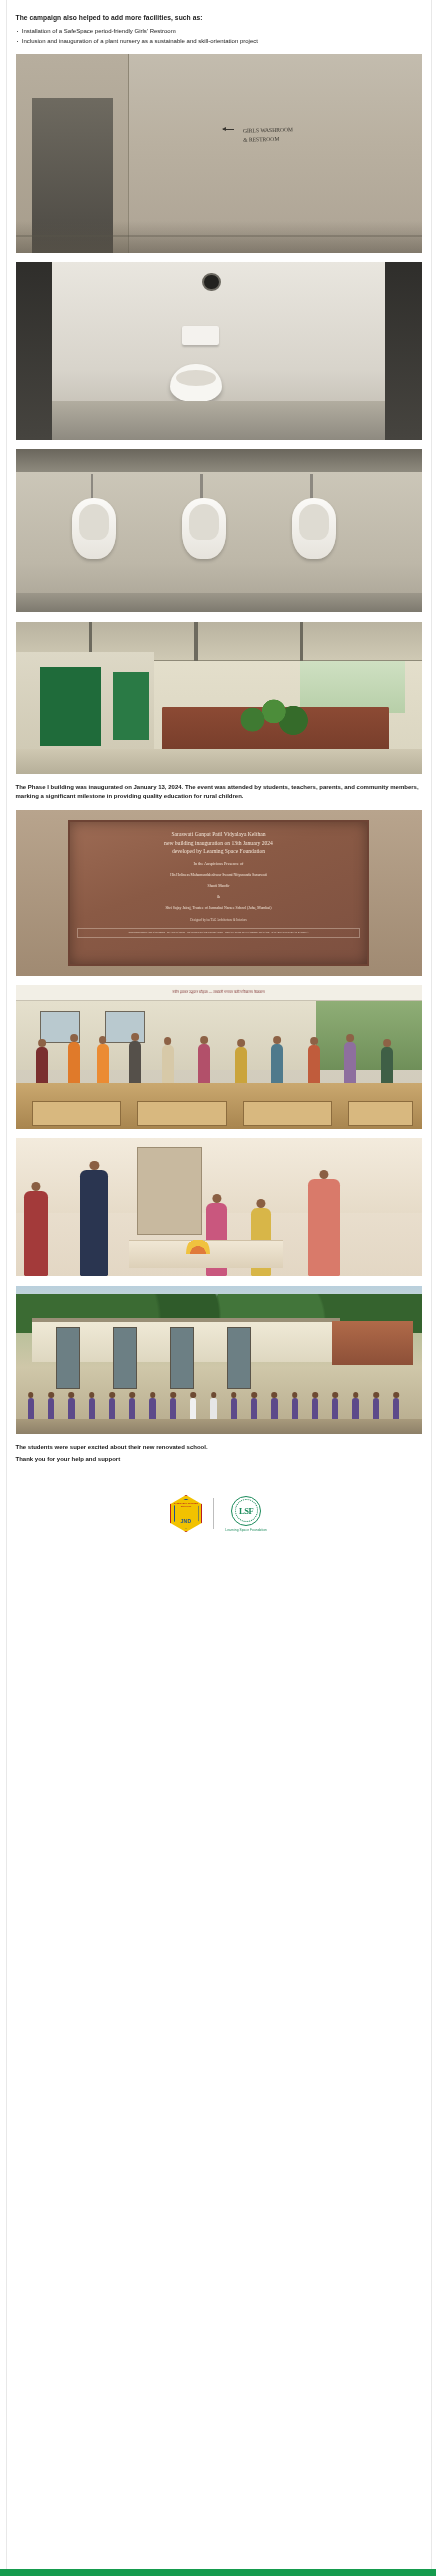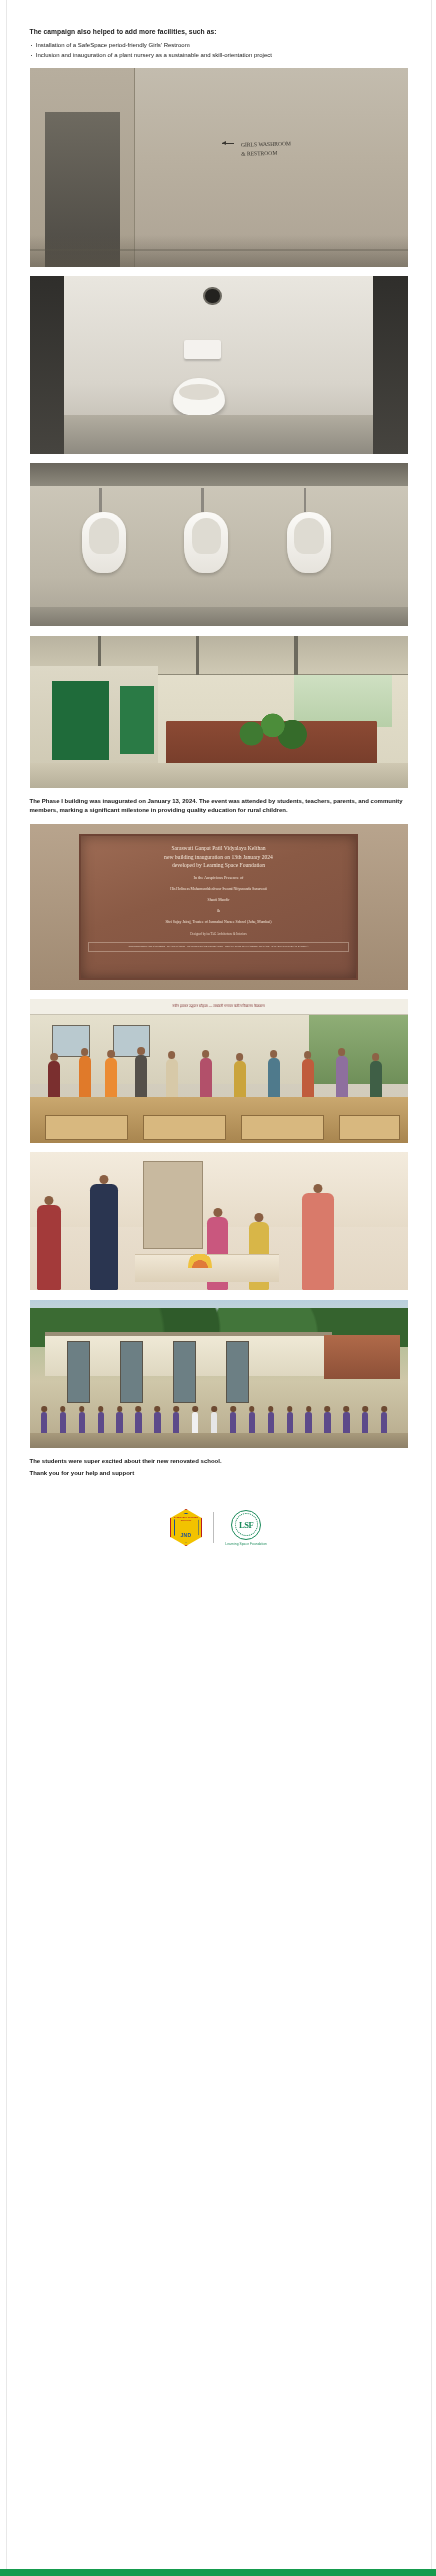--- a/index.html
+++ b/index.html
@@ -11,21 +11,21 @@
   body {
     width: 437px;
     font-family: "Liberation Sans", sans-serif;
     color: #1a1a1a;
   }
   .page {
     width: 437px;
     min-height: 2576px;
     position: relative;
     background: #ffffff;
-    padding: 14px;
+    padding: 0;
     overflow: hidden;
   }
   
   .frame-left, .frame-right {
     position: absolute;
     top: 0;
     bottom: 0;
     width: 0.7px;
     background: #e8e8e8;
   }

